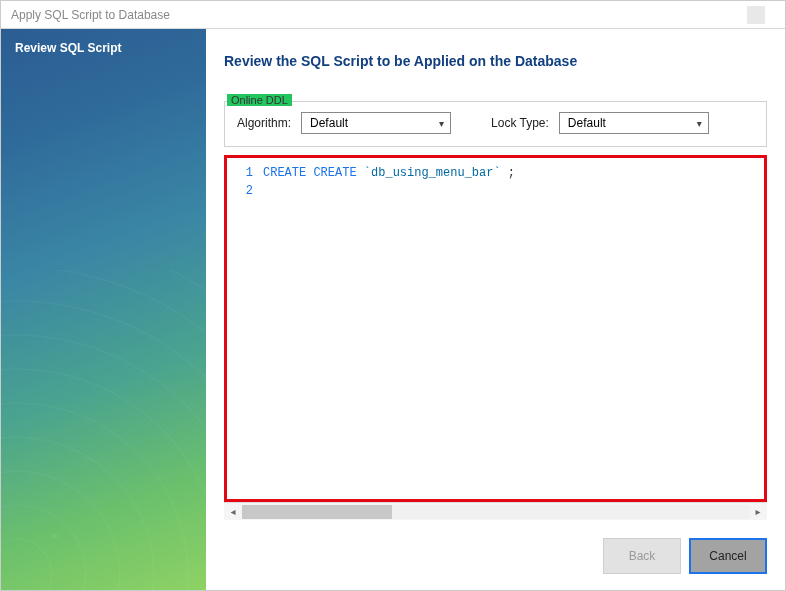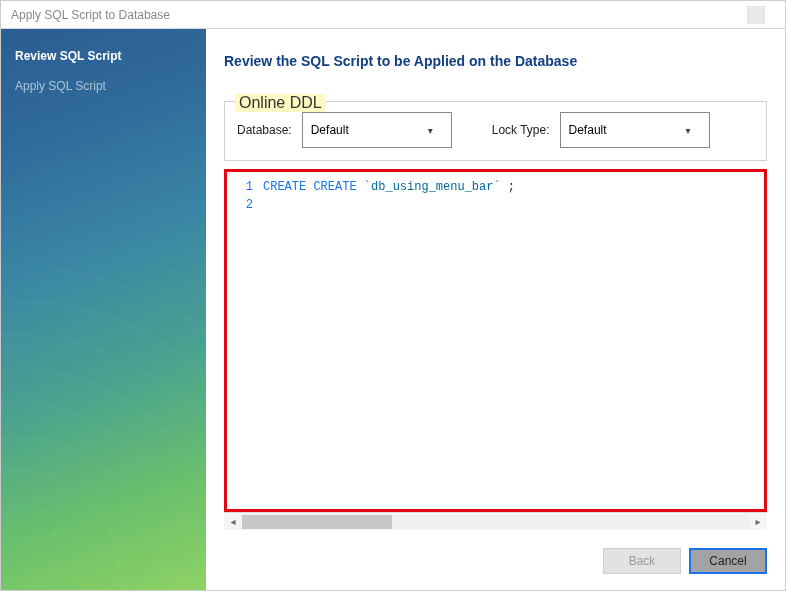--- a/index.html
+++ b/index.html
@@ -37,21 +37,21 @@
     .body {
       flex: 1;
       display: flex;
       min-height: 0;
     }
     .sidebar {
       width: 205px;
       background: linear-gradient(160deg, #2b5d93 0%, #2f6a9a 18%, #3a86a5 40%, #4aa38f 62%, #6bc06c 82%, #8ed264 100%);
       position: relative;
       color: #e8f1fb;
-      padding-top: 12px;
+      padding-top: 4px;
       overflow: hidden;
     }
     .sidebar::before {
       content: "";
       position: absolute;
       left: -60px; bottom: -60px;
       width: 380px; height: 380px;
       background:
         radial-gradient(circle at 30% 70%, rgba(255,255,255,0.12) 0 2px, transparent 3px 30px),
         repeating-radial-gradient(circle at 20% 80%, rgba(255,255,255,0.08) 0 1px, transparent 2px 34px);
@@ -85,43 +85,43 @@
     }
     .fieldset {
       position: relative;
       border: 1px solid #d0d0d0;
       padding: 10px 12px 12px 12px;
       margin-bottom: 6px;
     }
     .fieldset .legend {
       position: absolute;
       top: -8px;
-      left: 10px;
-      background: #fef9c3;
+      left: 2px;
+      background: #22c55e;
       padding: 0 4px;
-      font-size: 16px;
+      font-size: 11px;
       color: #333;
     }
     .ddl-row {
       display: flex;
       align-items: center;
       gap: 10px;
     }
     .ddl-label {
       font-size: 12px;
       color: #222;
     }
     .select {
       border: 1px solid #888;
       background: #fff;
-      height: 36px;
+      height: 22px;
       display: flex;
       align-items: center;
       justify-content: space-between;
-      padding: 0 18px 0 8px;
+      padding: 0 6px 0 8px;
       cursor: pointer;
       font-size: 12px;
     }
     .select .chev {
       font-size: 10px;
       color: #444;
       margin-left: 10px;
     }
     .sql-area-wrap {
       border: 3px solid #e30613;
@@ -184,21 +184,21 @@
     }
     .footer {
       display: flex;
       justify-content: flex-end;
       align-items: center;
       gap: 8px;
       padding: 18px 0 6px 0;
     }
     .btn {
       min-width: 78px;
-      height: 26px;
+      height: 36px;
       border: 1px solid #aaa;
       background: #e8e8e8;
       font-size: 12px;
       color: #222;
       display: inline-flex;
       align-items: center;
       justify-content: center;
       cursor: pointer;
     }
     .btn[disabled] {
@@ -219,31 +219,30 @@
 
   <div class="titlebar">
     <span>Apply SQL Script to Database</span>
     <div class="close-box"></div>
   </div>
 
   <div class="body">
 
     <div class="sidebar">
       <div class="step active">Review SQL Script</div>
-      <div class="step inactive">Apply SQL Script</div>
     </div>
 
     <div class="main">
 
       <div class="heading">Review the SQL Script to be Applied on the Database</div>
 
       <div class="fieldset">
         <span class="legend">Online DDL</span>
         <div class="ddl-row">
-          <span class="ddl-label">Database:</span>
+          <span class="ddl-label">Algorithm:</span>
           <div class="select" style="width:150px">
             <span>Default</span>
             <span class="chev">▾</span>
           </div>
           <span style="width:20px"></span>
           <span class="ddl-label">Lock Type:</span>
           <div class="select" style="width:150px">
             <span>Default</span>
             <span class="chev">▾</span>
           </div>

